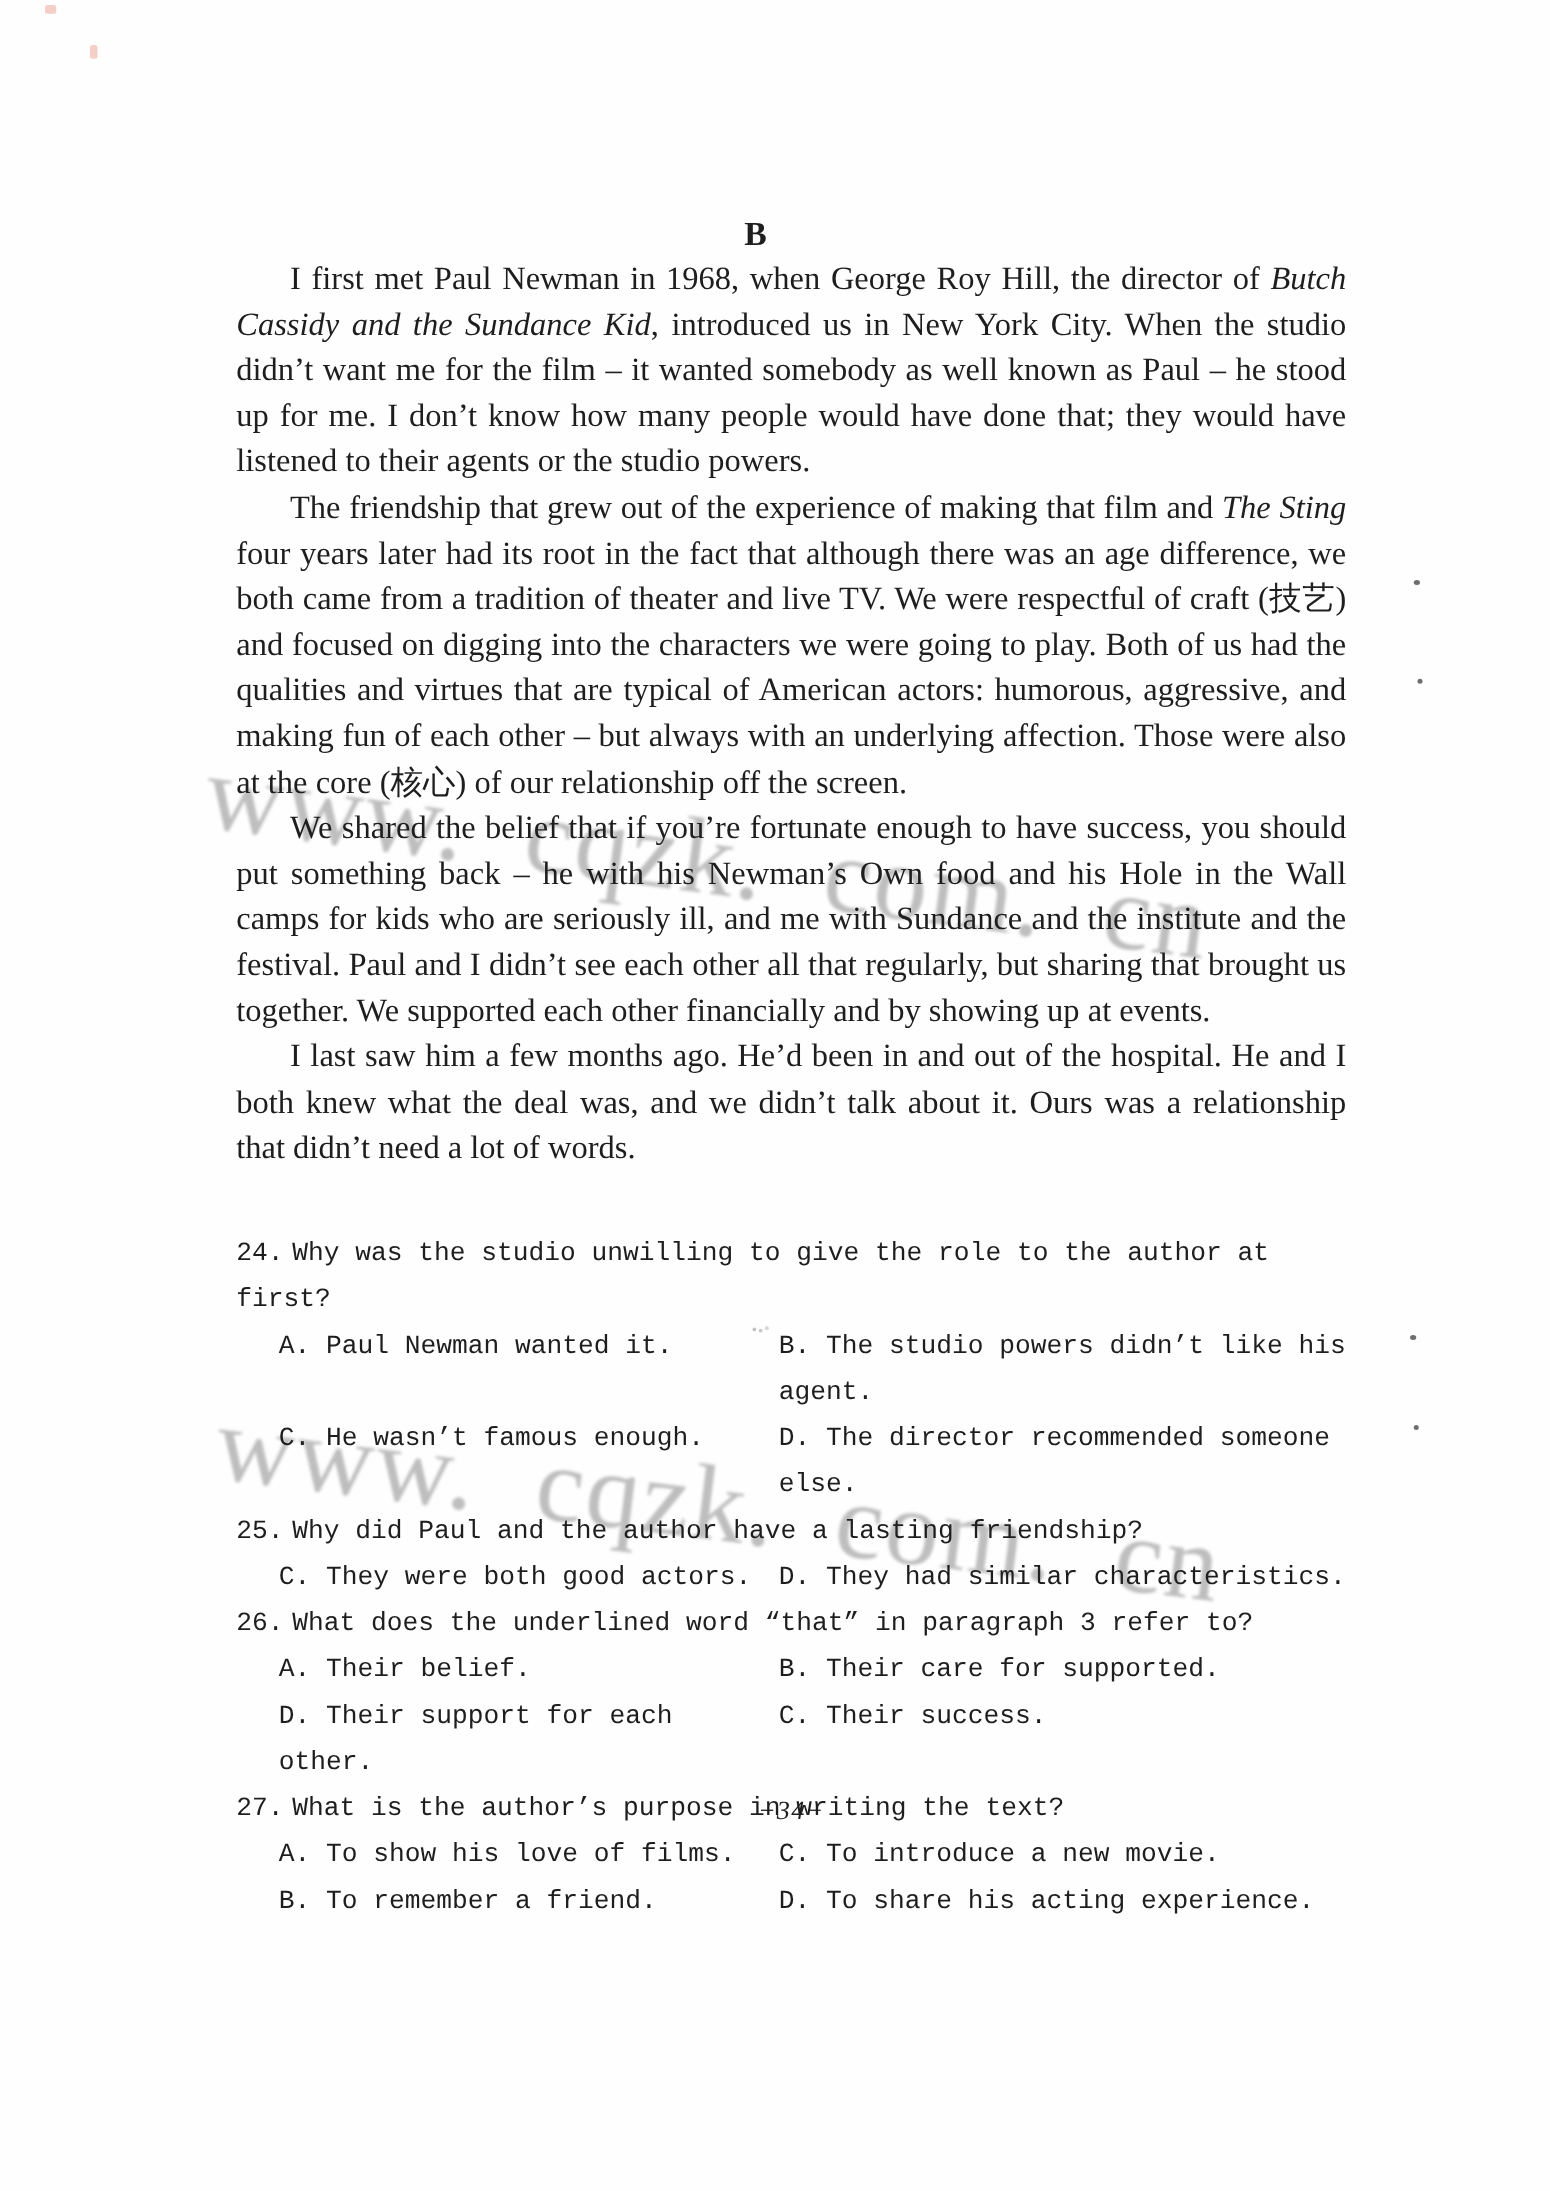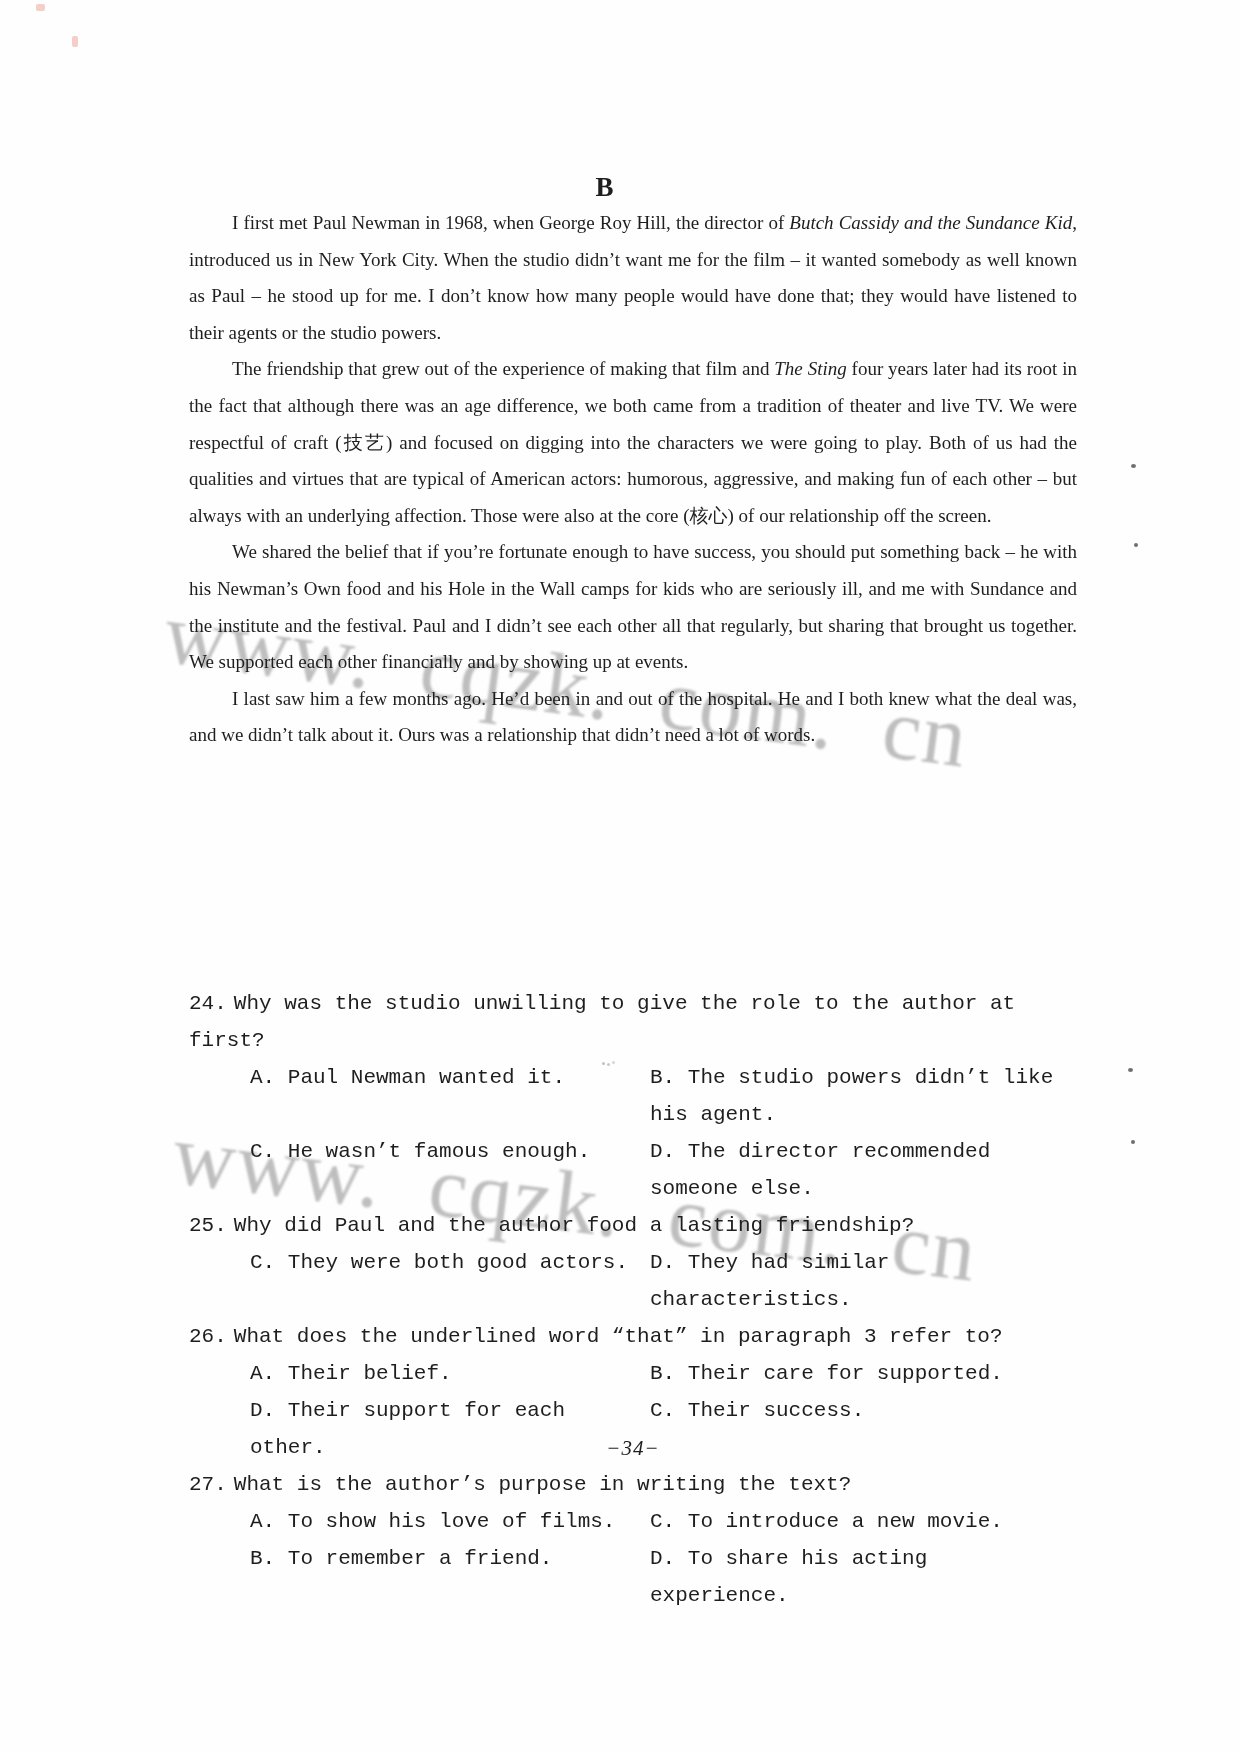--- a/index.html
+++ b/index.html
@@ -20,39 +20,39 @@
     text-align: center;
     font-size: 27px;
     font-weight: bold;
     letter-spacing: 1px;
   }
   .passage {
     position: absolute;
     top: 205px;
     left: 189px;
     width: 888px;
-    font-size: 19px;
+    font-size: 26px;
     line-height: 36.6px;
     text-align: justify;
   }
   .passage p { margin: 0; text-indent: 43px; }
   .it { font-style: italic; }
   .u  { text-underline-offset: 3px; }
   .questions {
     position: absolute;
     top: 985px;
     left: 189px;
     width: 888px;
     font-size: 21px;
     line-height: 37px;
     font-family: Liberation Mono, monospace;
   }
   .q-line .q-num { margin-right: 7px; }
   .opts {
-    margin-left: 61px;
+    margin-left: 34px;
     display: grid;
     grid-template-columns: 400px 1fr;
   }
   .page-number {
     position: absolute;
     top: 1436px;
     left: 189px;
     width: 888px;
     text-align: center;
     font-size: 21px;
@@ -108,21 +108,21 @@
       <div class="opts">
         <span>A. Paul Newman wanted it.</span>
         <span>B. The studio powers didn’t like his agent.</span>
         <span>C. He wasn’t famous enough.</span>
         <span>D. The director recommended someone else.</span>
       </div>
     </div>
 
     <div class="q-block">
       <div class="q-line">
-        <span class="q-num">25.</span><span>Why did Paul and the author food a lasting friendship?</span>
+        <span class="q-num">25.</span><span>Why did Paul and the author have a lasting friendship?</span>
       </div>
       <div class="opts">
         <span>C. They were both good actors.</span>
         <span>D. They had similar characteristics.</span>
       </div>
     </div>
 
     <div class="q-block">
       <div class="q-line">
         <span class="q-num">26.</span><span>What does the underlined word “that” in paragraph 3 refer to?</span>

